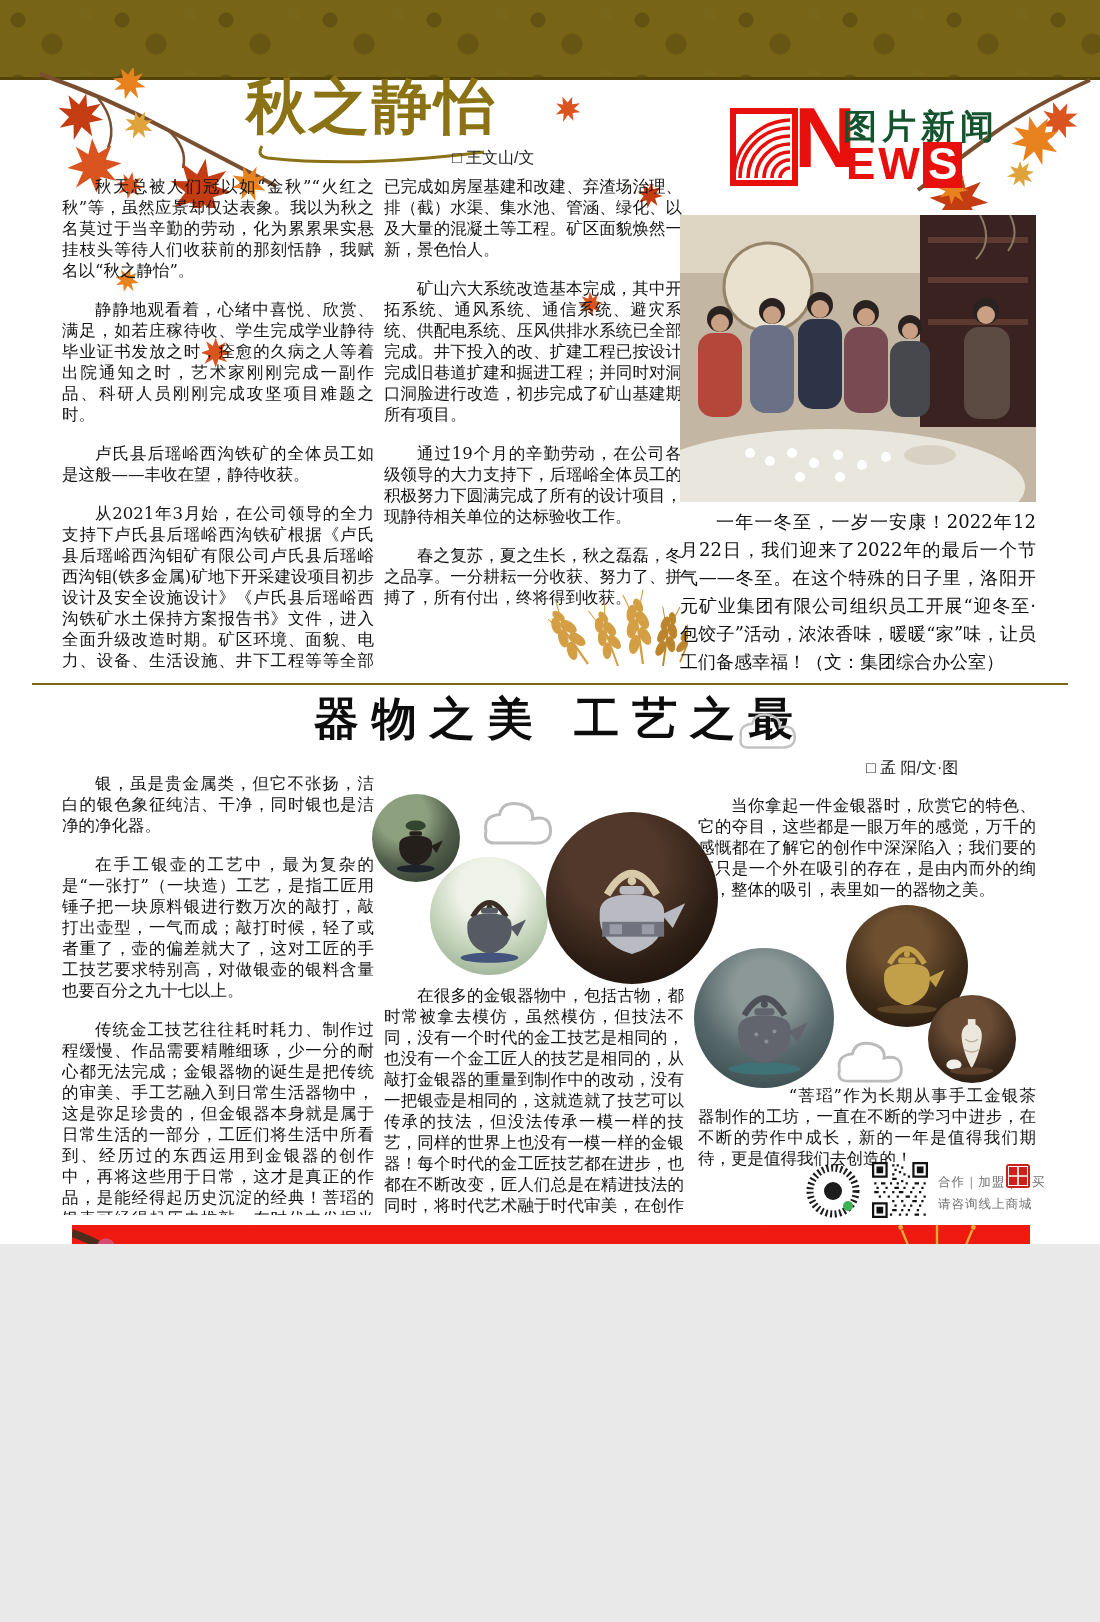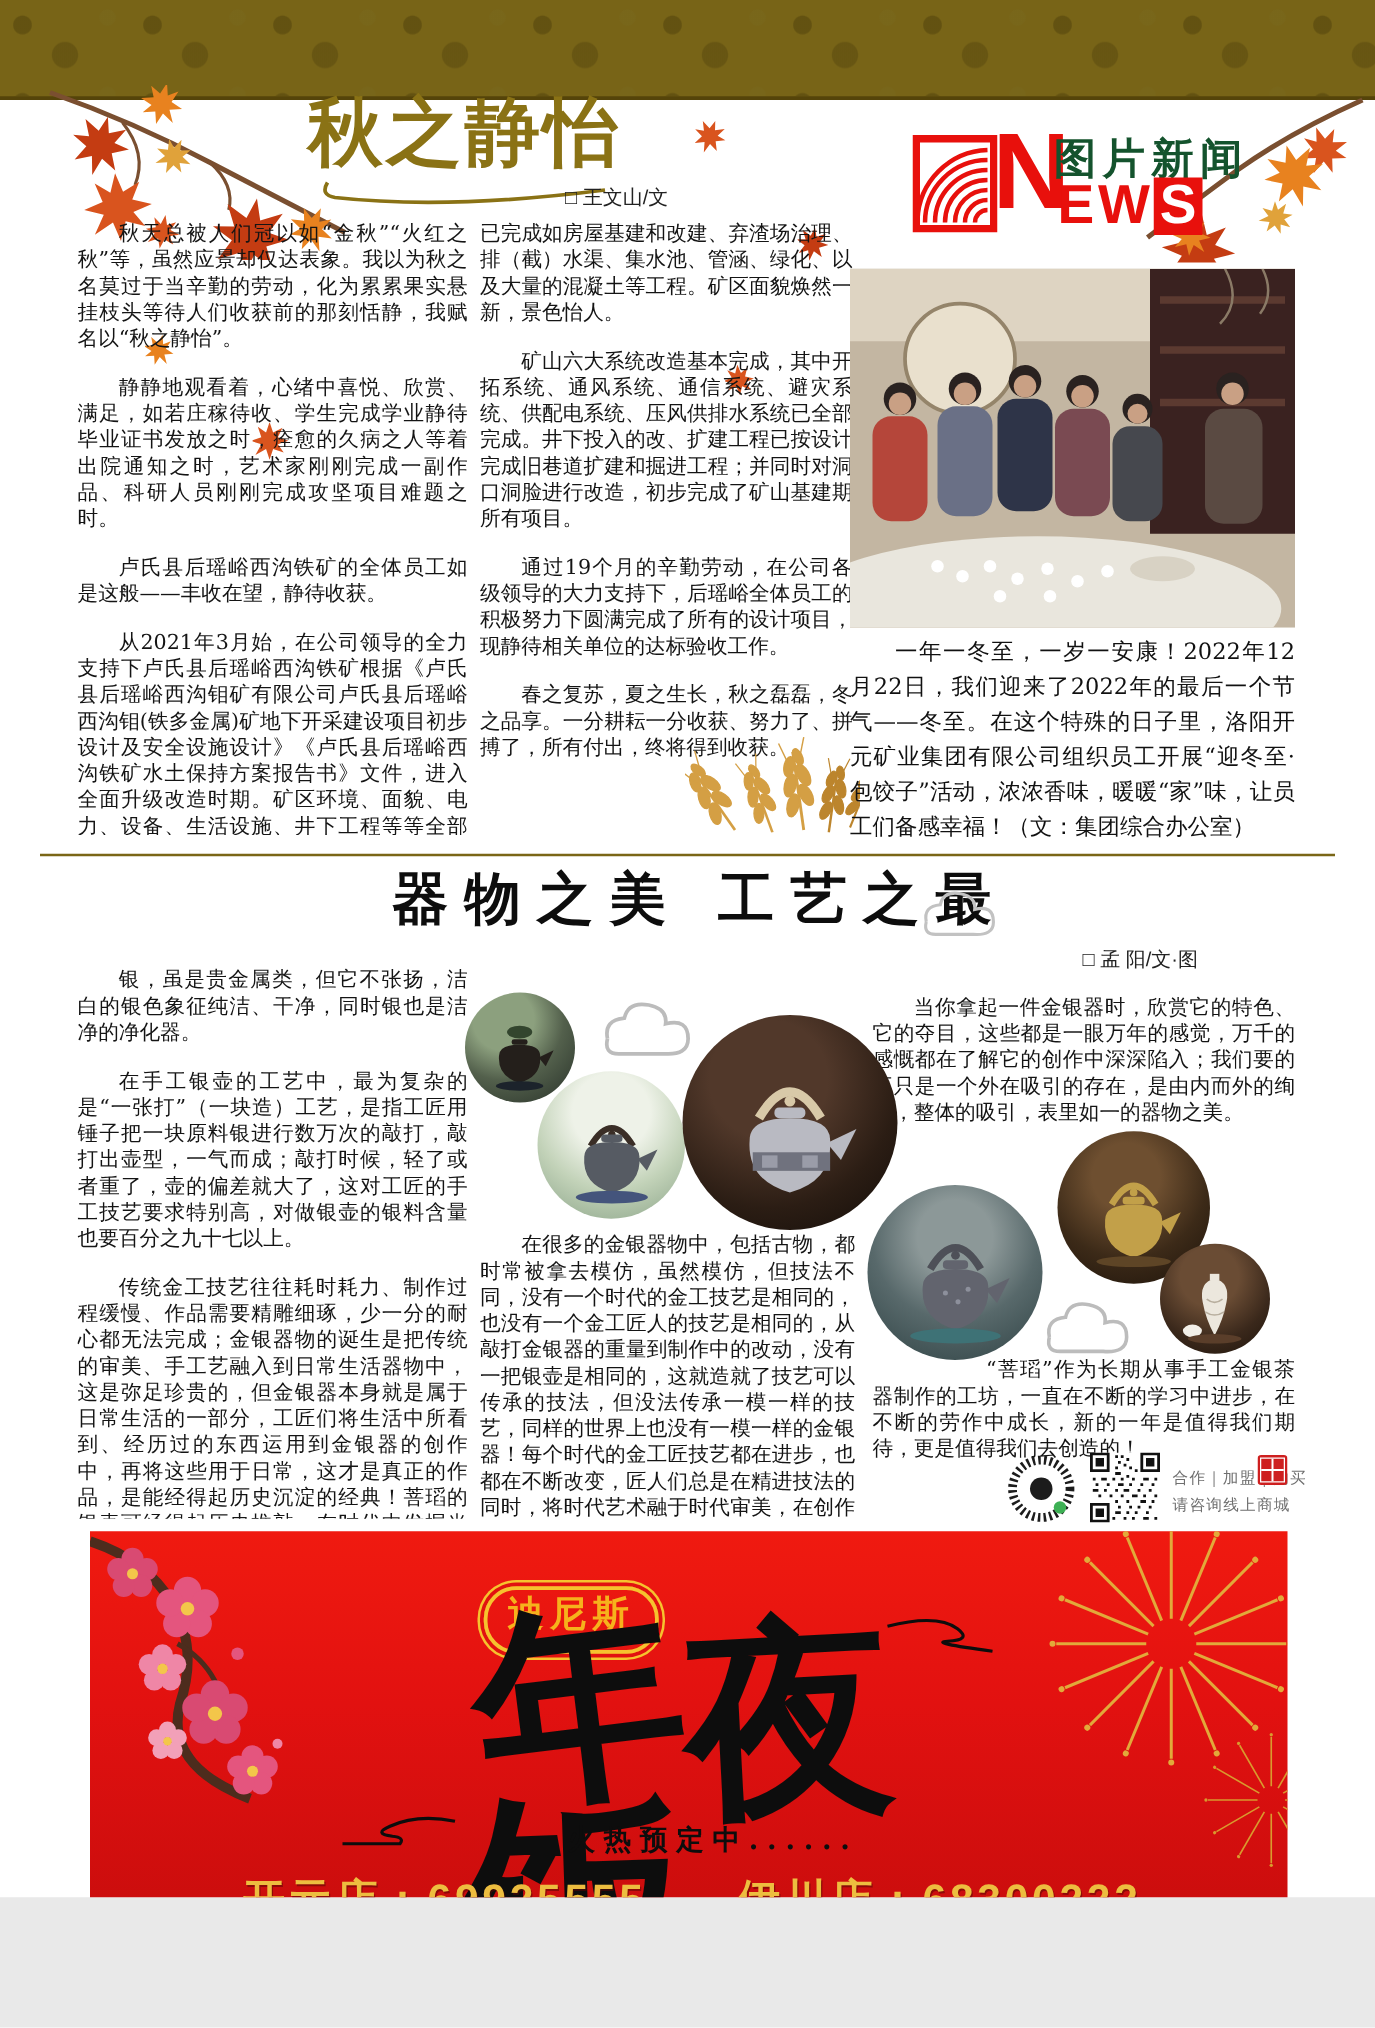--- a/index.html
+++ b/index.html
@@ -1,16 +1,16 @@
 <!DOCTYPE html>
 <html><head>
 <meta charset="utf-8">
 <style>
   html,body{margin:0;padding:0;background:#e9e9e9;}
-  .page{position:relative;width:1100px;height:1518px;margin:0 auto;background:#ffffff;
+  .page{position:relative;width:1100px;height:1244px;margin:0 auto;background:#ffffff;
         font-family:"DejaVu Serif","Liberation Serif",serif;overflow:hidden;}
   .abs{position:absolute;}
   .sans{font-family:"Liberation Sans","DejaVu Sans",sans-serif;}
 
   
   .top-band{left:0;top:0;width:1100px;height:77px;background-color:#786417;
     background-image:
       radial-gradient(circle at 18px 20px, rgba(60,48,6,.35) 0 7px, transparent 8px),
       radial-gradient(circle at 52px 44px, rgba(60,48,6,.28) 0 10px, transparent 11px),
       radial-gradient(circle at 86px 14px, rgba(120,104,30,.5) 0 6px, transparent 7px);

